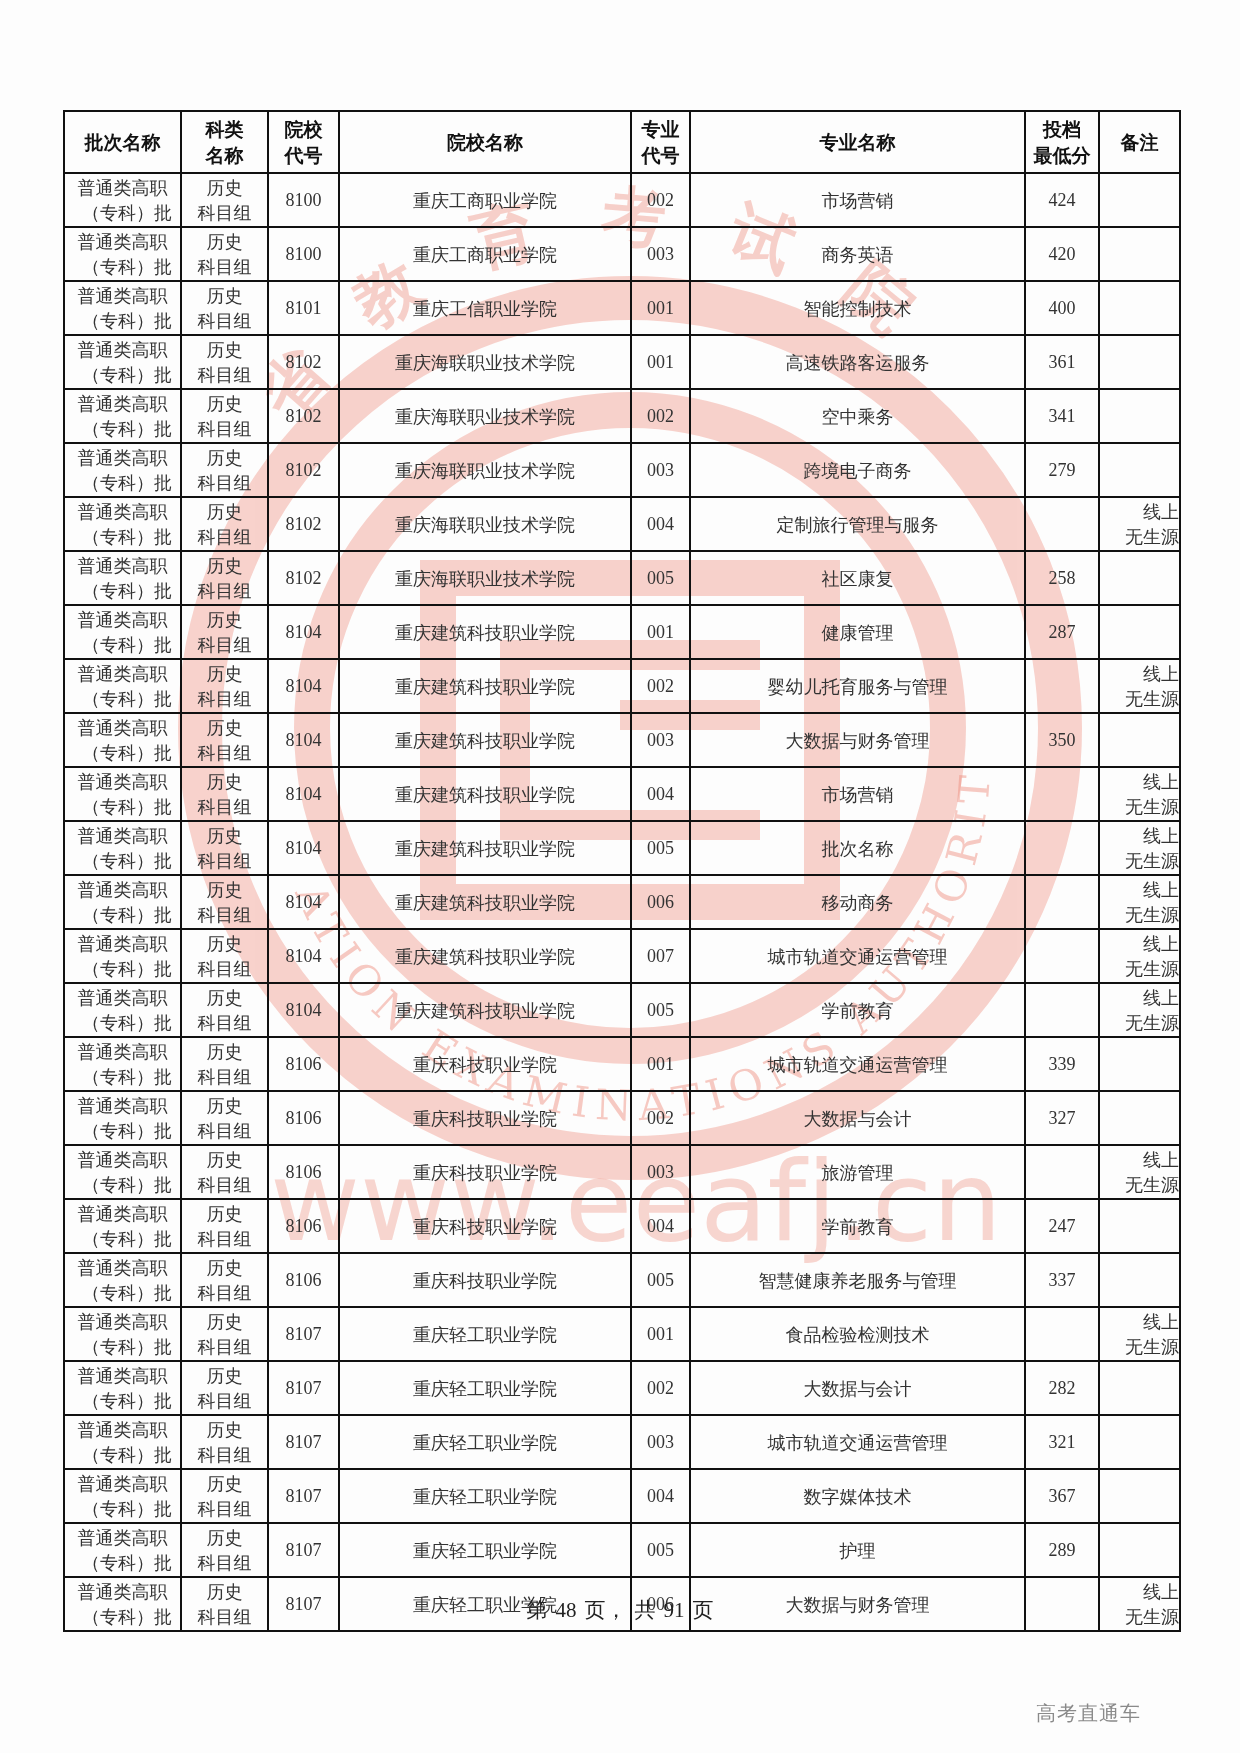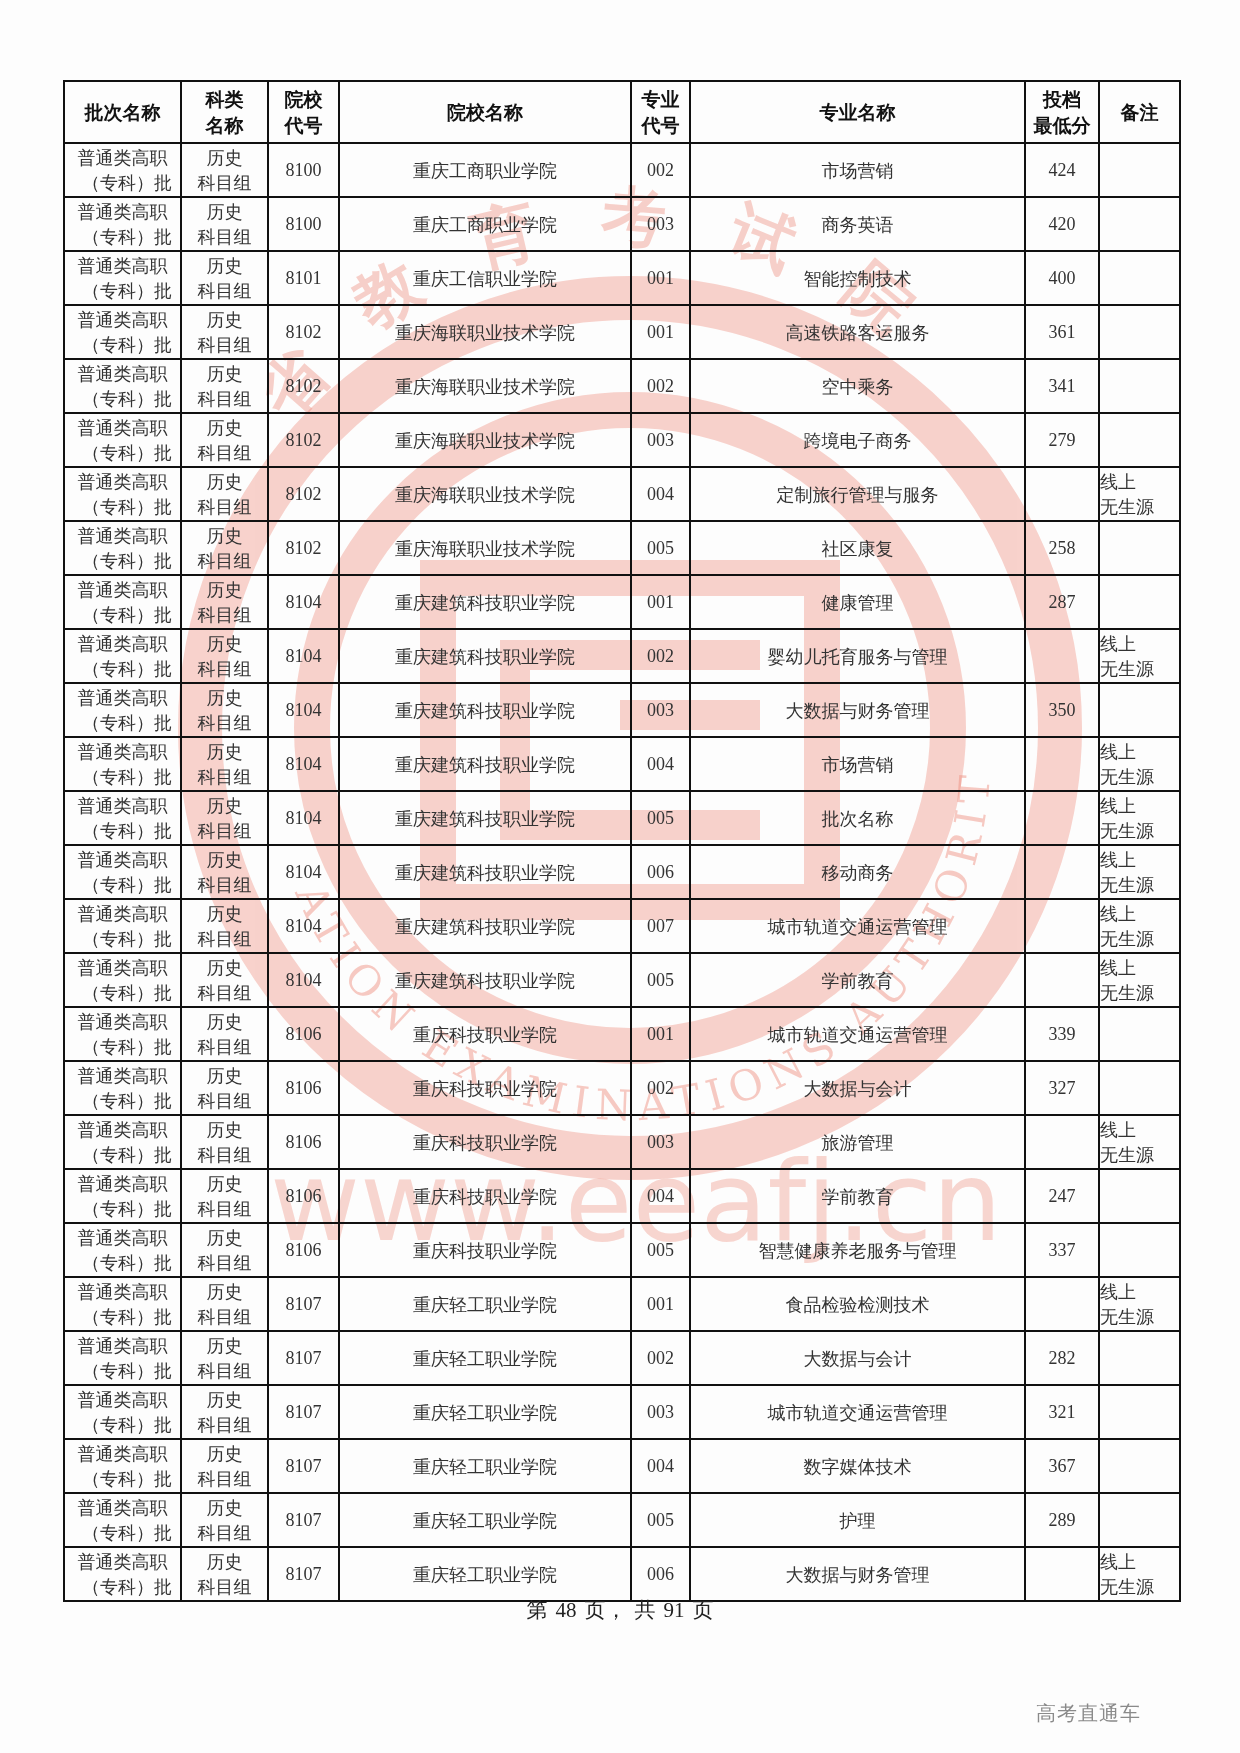--- a/index.html
+++ b/index.html
@@ -7,40 +7,40 @@
     width:1240px; height:1753px; position:relative; overflow:hidden;
     background:#fdfdfd;
     font-family:"DejaVu Serif","Liberation Serif",serif;
     color:#222;
   }
   .seal {
     position:absolute; left:0; top:0; width:1240px; height:1753px;
     pointer-events:none; z-index:1;
   }
   table.admit {
-    position:absolute; left:63px; top:80px;
+    position:absolute; left:63px; top:110px;
     width:1116px; border-collapse:collapse; table-layout:fixed;
     z-index:2; background:transparent;
   }
   table.admit th, table.admit td {
     border:2.4px solid #111;
     padding:0; overflow:hidden;
   }
   table.admit thead th {
     height:60px; font-family:"DejaVu Sans","Liberation Sans",sans-serif;
     font-weight:bold; font-size:19px; line-height:26px; text-align:center; color:#111;
   }
   table.admit tbody td {
     height:52px; font-size:18px; line-height:25px; color:#333;
   }
   td.c-batch, td.c-subject { text-align:center; }
   td.c-batch span, td.c-subject span, td.c-remark span { display:block; }
   td.c-code, td.c-mcode, td.c-score { text-align:center; font-family:"Liberation Serif",serif; font-size:19px; }
   td.c-name, td.c-major { text-align:center; padding-left:6px;margin-left:36px; }
-  td.c-remark { text-align:left; }
+  td.c-remark { text-align:right; }
   td.c-batch { letter-spacing:0; white-space:nowrap; }
   td.c-batch span:last-child { text-align:right; padding-right:8px; }
   .footer {
     position:absolute; left:0; width:1240px; top:1596px; text-align:center;
     font-family:"Liberation Serif","DejaVu Serif",serif; font-size:21px; color:#222; z-index:2;
   }
   .footer span { margin:0 4px; }
   .brand {
     position:absolute; left:1036px; top:1700px;
     font-family:"DejaVu Sans","Liberation Sans",sans-serif;

